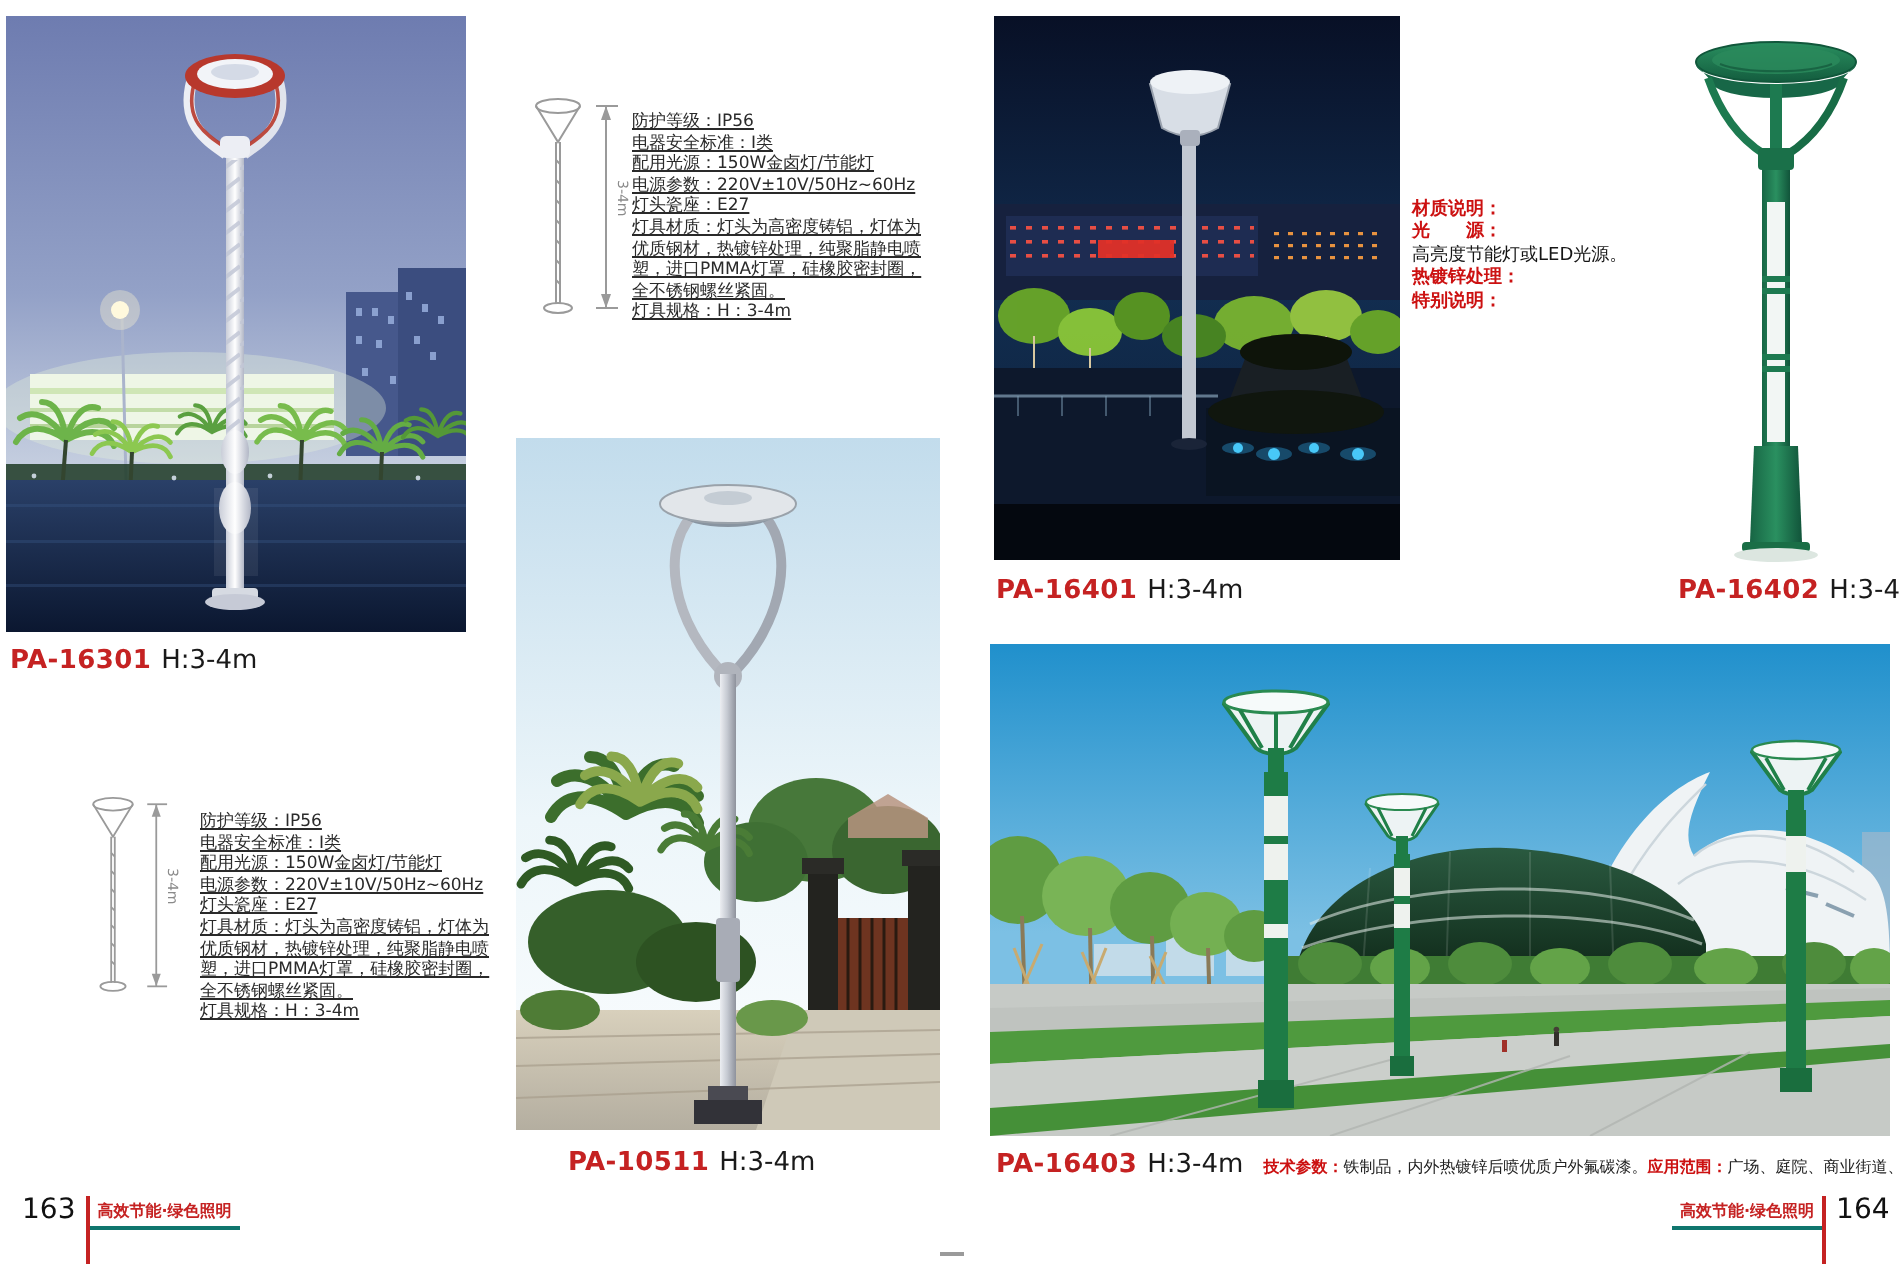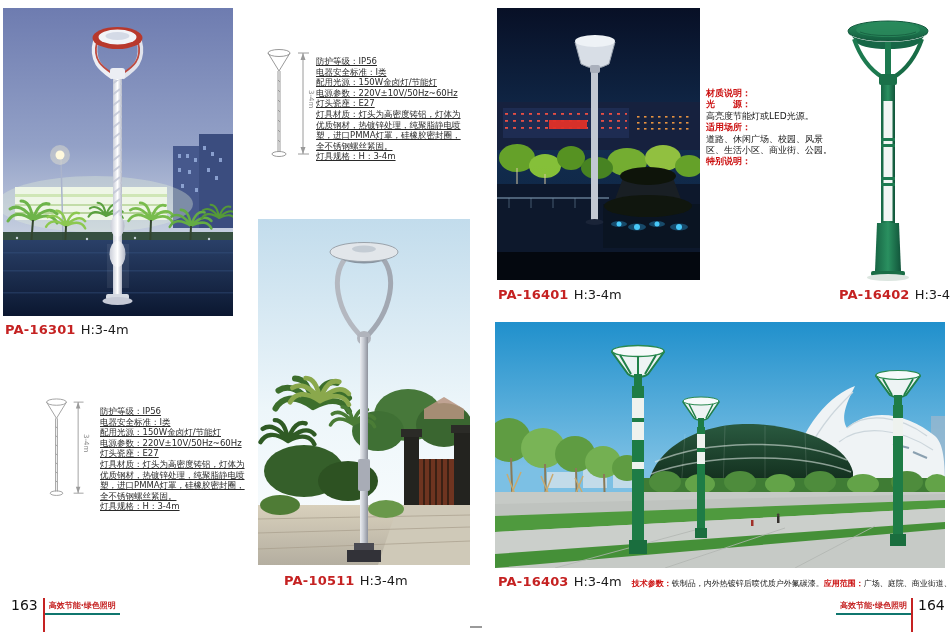--- a/index.html
+++ b/index.html
@@ -311,26 +311,25 @@
         <ellipse cx="98" cy="33" rx="20" ry="6" fill="#eef2f6"></ellipse>
         <rect x="93" y="57" width="10" height="8" rx="2" fill="#aab0bc"></rect>
         <ellipse cx="97.5" cy="214" rx="9" ry="3" fill="#1a2438"></ellipse>
       </g>
     </svg>
   </div>
   <div class="label-row" style="left:498px;top:284px">
     <span class="model">PA-16401</span><span class="ht">H:3-4m</span>
   </div>
 
-  <div class="notes" style="left:706px;top:88px">
+  <div class="notes" style="left:706px;top:100px">
     <div class="hd">材质说明：</div>
     <div class="hd">光　　源：</div>
     <div class="bd">高亮度节能灯或LED光源。</div>
-    <div class="hd">适用场所：</div>
-    <div class="bd">道路、休闲广场、校园、风景区、生活小区、商业街、公园。</div>
+    <div class="hd">热镀锌处理：</div>
     <div class="hd">特别说明：</div>
   </div>
 
   <div class="photo whitebg" style="left:832px;top:10px;width:113px;height:272px;background:#fff">
     <svg width="113" height="272" viewBox="0 0 113 272">
       <defs>
         <linearGradient id="grn" x1="0" y1="0" x2="0" y2="1">
           <stop offset="0" stop-color="#2a9060"></stop>
             <stop offset="1" stop-color="#135c3e"></stop>
         </linearGradient>

